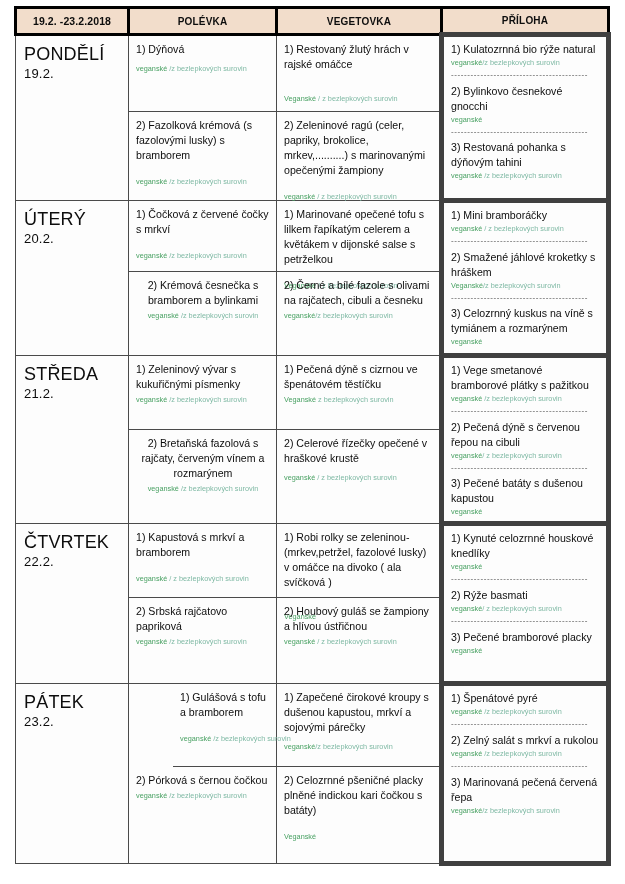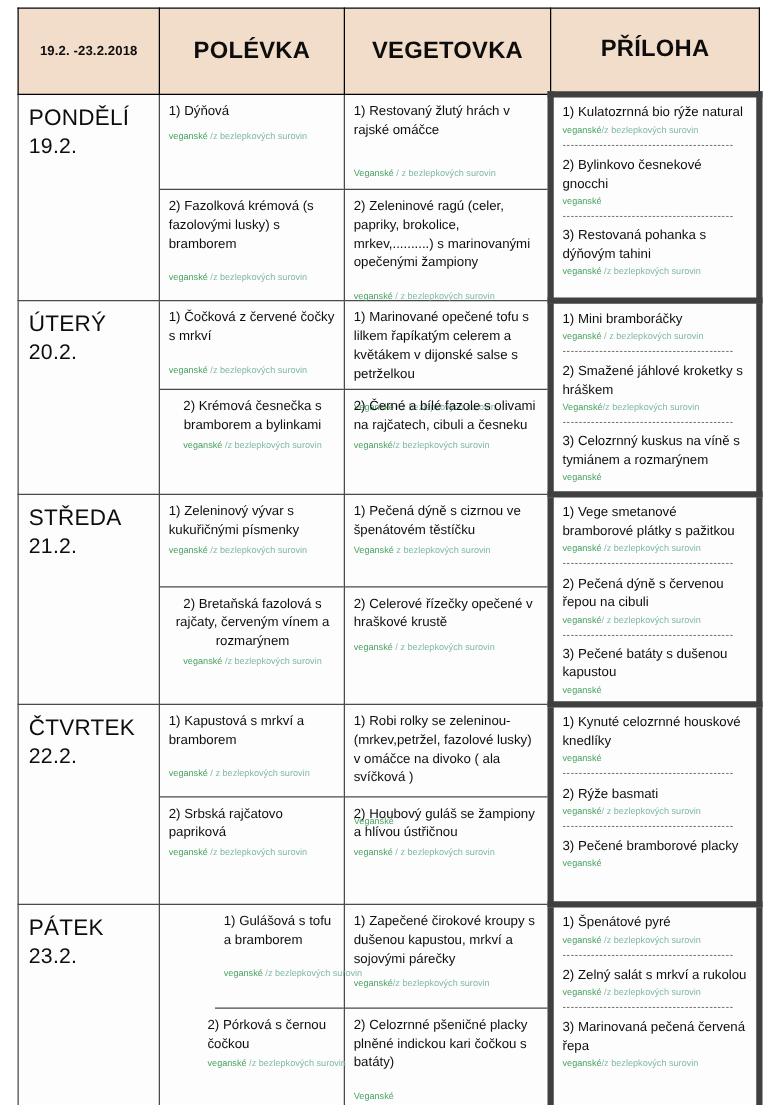--- a/index.html
+++ b/index.html
@@ -21,51 +21,51 @@
     border-collapse: collapse;
     table-layout: fixed;
   }
   .menu-table col.c-day   { width: 113px; }
   .menu-table col.c-soup  { width: 148px; }
   .menu-table col.c-main  { width: 165px; }
   .menu-table col.c-side  { width: 167px; }
 
   
   thead th {
-    border: 1px solid #000000;
+    border: 3px solid #000000;
     background: #f2ddcb;
-    padding: 22px 4px;
+    padding: 6px 4px;
     text-align: center;
     vertical-align: middle;
     font-weight: bold;
   }
   th.period-head {
     font-size: 10.5px;
     letter-spacing: .1px;
   }
   th.col-head {
-    font-size: 19px;
+    font-size: 10px;
     letter-spacing: .2px;
   }
 
   
   td.day-cell {
     border: 1px solid #4a4a4a;
     vertical-align: top;
     padding: 7px 4px 4px 8px;
     background: #fdfdfd;
   }
   .day-name {
     font-size: 18px;
     line-height: 1.28;
     letter-spacing: .2px;
     display: block;
   }
   .day-date {
-    font-size: 17px;
+    font-size: 13px;
     line-height: 1.28;
     letter-spacing: .2px;
     display: block;
   }
 
   
   td.stack-cell {
     border: 1px solid #4a4a4a;
     padding: 0;
     vertical-align: top;
@@ -306,21 +306,21 @@
       <tr style="height: 180px;">
         <td class="day-cell">
           <span class="day-name">PÁTEK</span>
           <span class="day-date">23.2.</span>
         </td>
         <td class="stack-cell">
           <div class="sub" style="height: 83px; margin-left: 44px;">
             <p class="dish">1) Gulášová s tofu a bramborem</p>
             <p class="tag tag-gap-md"><span>veganské</span><span class="gf"> /z bezlepkových surovin</span></p>
           </div>
-          <div class="sub" style="height: 96px; margin-left: 31px;">
+          <div class="sub" style="height: 96px;">
             <p class="dish">2)   Pórková s černou čočkou</p>
             <p class="tag"><span>veganské</span><span class="gf"> /z bezlepkových surovin</span></p>
           </div>
         </td>
         <td class="stack-cell">
           <div class="sub" style="height: 83px;">
             <p class="dish">1) Zapečené čirokové kroupy s dušenou kapustou, mrkví a sojovými párečky</p>
             <p class="tag tag-gap-sm"><span>veganské</span><span class="gf">/z bezlepkových surovin</span></p>
           </div>
           <div class="sub" style="height: 96px;">

